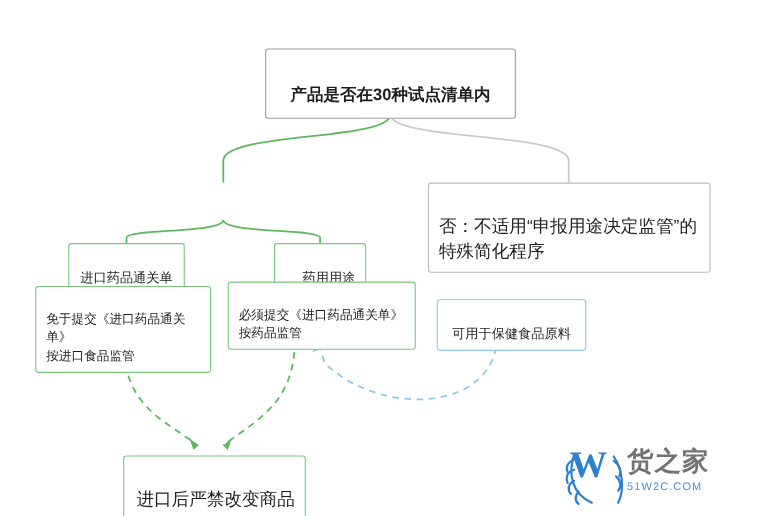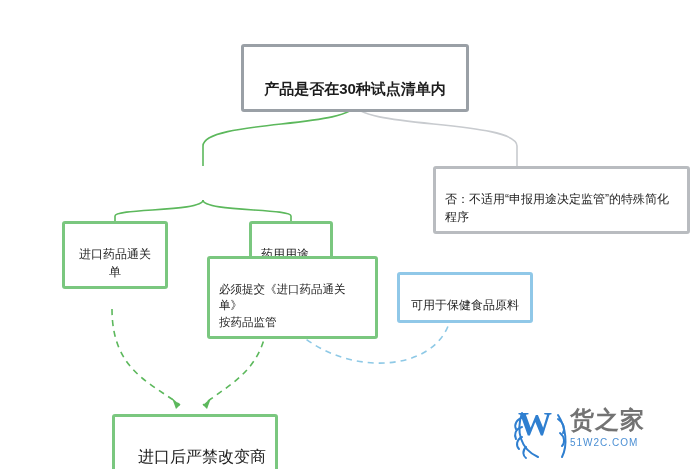--- a/index.html
+++ b/index.html
@@ -26,21 +26,21 @@
     left: 0;
     top: 0;
     width: 700px;
     height: 469px;
     pointer-events: none;
   }
   .node {
     position: absolute;
     box-sizing: border-box;
     background: #ffffff;
-    border: 3px solid #ef4444;
+    border: 1px solid #ef4444;
     border-radius: 3px;
     color: #1d1d1d;
     line-height: 1.45;
     padding: 5px 9px;
     white-space: pre-line;
   }
   .node.root {
     border-color: #9aa0a6;
     font-size: 15px;
     font-weight: 700;
@@ -64,36 +64,35 @@
   .n-yes {
     left: 113px;
     top: 166px;
     width: 180px;
     font-size: 12px;
   }
   .n-no {
     left: 389px;
     top: 166px;
     width: 257px;
-    font-size: 12px;
-    margin-left: 44px;
+    font-size: 16px;
   }
   .n-food {
     left: 62px;
     top: 221px;
     width: 106px;
     font-size: 12px;
     text-align: center;
   }
   .n-med {
     left: 249px;
     top: 221px;
     width: 84px;
     font-size: 12px;
-    text-align: left;
+    text-align: right;
   }
   .n-exempt {
     left: 32px;
     top: 260px;
     width: 160px;
     font-size: 11.5px;
   }
   .n-must {
     left: 207px;
     top: 256px;
@@ -197,20 +196,24 @@
   </div>
 
   <div class="node green n-food">
     <span>进口药品通关单</span>
   </div>
 
   <div class="node green n-med">
     <span>药用用途</span>
   </div>
 
+  <div class="node green n-exempt">
+    <span>免于提交《进口药品通关单》
+按进口食品监管</span>
+  </div>
 
   <div class="node green n-must">
     <span>必须提交《进口药品通关单》
 按药品监管</span>
   </div>
 
   <div class="node blue n-health">
     <span>可用于保健食品原料</span>
   </div>
 

